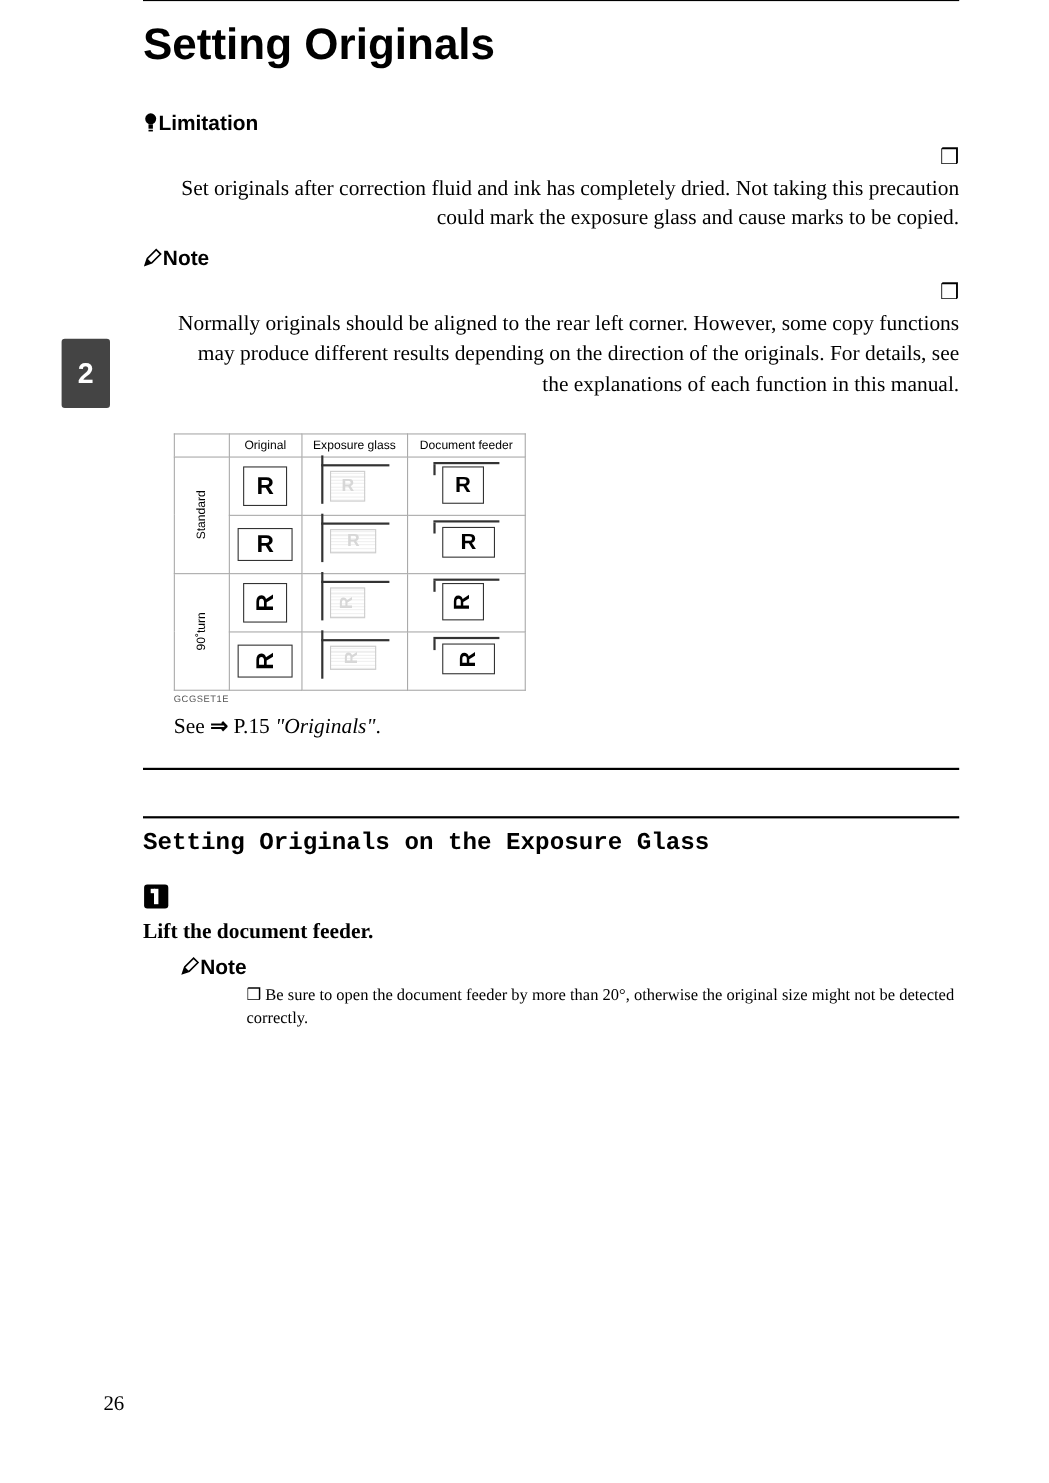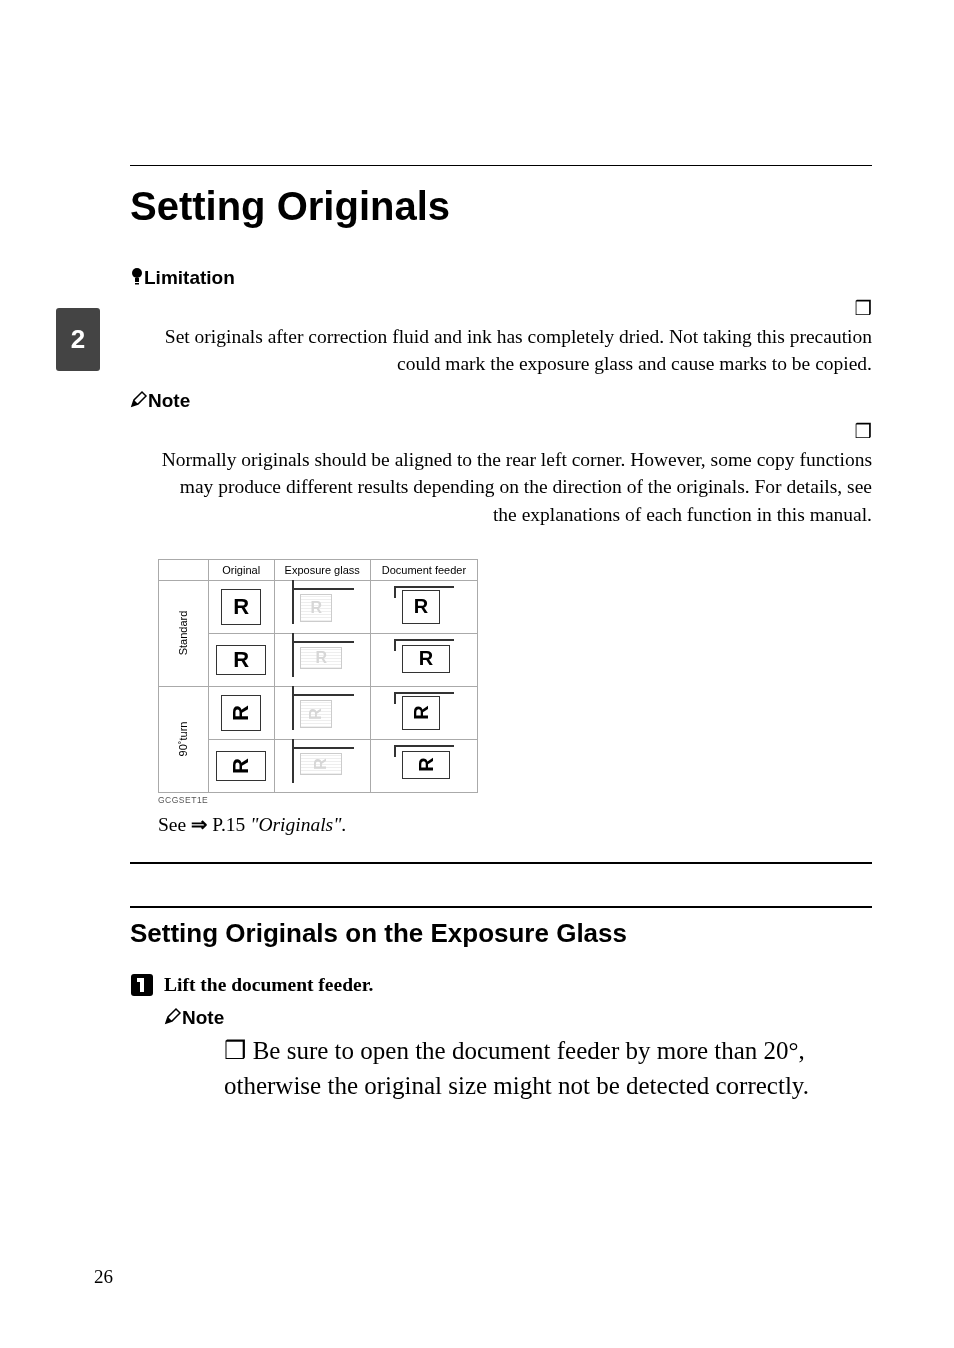--- a/index.html
+++ b/index.html
@@ -13,21 +13,20 @@
   }
   body {
     position: relative;
     box-sizing: border-box;
   }
   .page {
     position: absolute;
     left: 130px;
     top: 0;
     width: 742px;
-    padding-top: 165px;
   }
   .side-tab {
     position: absolute;
     left: 56px;
     top: 308px;
     width: 44px;
     height: 63px;
     background: #444;
     border-radius: 3px;
     color: #fff;
@@ -204,48 +203,49 @@
     font-style: italic;
   }
   .rule-under-ref {
     border-top: 2.2px solid #000;
     margin: 26px 0 0 0;
   }
   .section-heading {
     margin-top: 42px;
     border-top: 2px solid #000;
     padding-top: 10px;
-    font-family: Liberation Sans, sans-serif;
+    font-family: Liberation Mono, monospace;
     font-weight: 800;
-    font-size: 26px;
+    font-size: 22px;
   }
   .step {
     margin-top: 24px;
     display: flex;
-    align-items: center;
+    align-items: flex-start;
     gap: 10px;
+    flex-direction: column;
   }
   .step-num {
     width: 24px;
     height: 24px;
     border-radius: 2px;
   }
   .step-label {
     font-family: "Times New Roman", serif;
     font-size: 19.5px;
     font-weight: bold;
   }
   .step-note {
     margin-left: 34px;
     margin-top: 10px;
   }
   .step-note .note-row { margin-bottom: 4px; }
   .step-body {
     margin-left: 60px;
-    font-size: 25px;
+    font-size: 15px;
     line-height: 1.42;
   }
   .step-body p { margin: 0; }
   .page-num {
     position: absolute;
     left: 94px;
     bottom: 60px;
     font-size: 19px;
     margin-top: 36px;
   }

